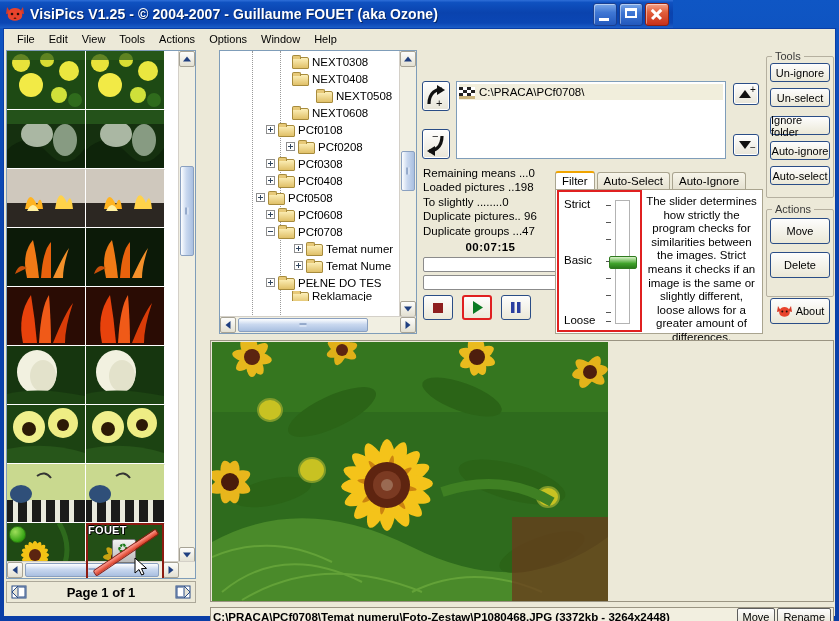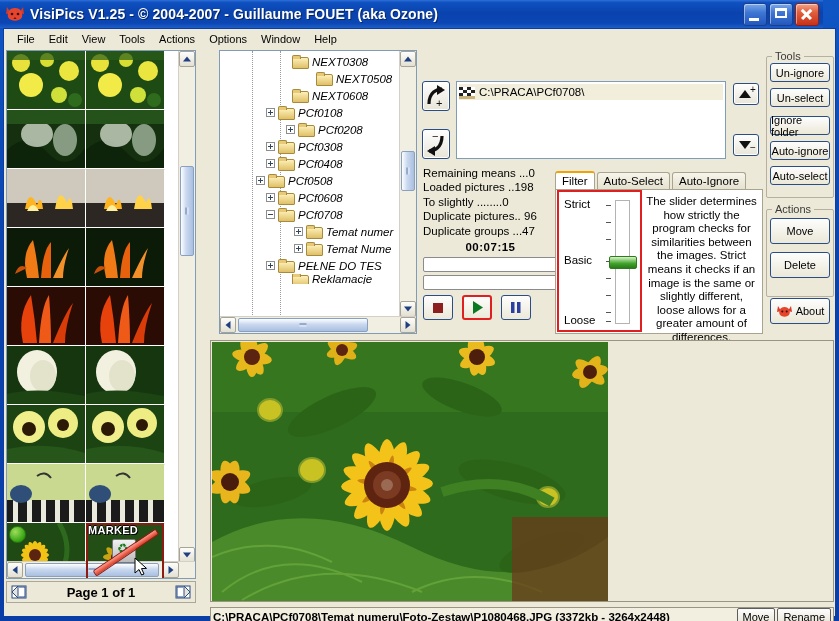--- a/index.html
+++ b/index.html
@@ -10,21 +10,21 @@
     -webkit-font-smoothing:none;
   }
   .app{
     position:relative;width:839px;height:621px;box-sizing:border-box;
     background:#0b3fa8;
     background:linear-gradient(180deg,#0f56c4 0%,#0a43ad 42%,#0a3ea6 100%);
     padding:0;
   }
   
   .titlebar{
-    position:absolute;left:0;top:0;width:823px;height:28px;
+    position:absolute;left:0;top:0;width:673px;height:28px;
     background:linear-gradient(180deg,#2f6fd8 0%,#0f51c0 9%,#0a43ae 45%,#0b46b4 82%,#1d5ec8 100%);
     display:flex;align-items:center;
   }
   .titlebar .tico{width:22px;height:20px;margin-left:4px;position:relative;flex:0 0 auto;}
   .ttl{
     color:#fff;font-size:14px;font-weight:bold;margin-left:4px;
     text-shadow:1px 1px 0 rgba(0,0,0,.45);white-space:nowrap;letter-spacing:.1px;
   }
   .wbtns{position:absolute;right:4px;top:3px;display:flex;gap:2px;}
   .wbtn{
@@ -103,21 +103,21 @@
     background:#ece9d8;border:1px solid #aca899;box-sizing:border-box;
     display:flex;align-items:center;justify-content:space-between;padding:0 3px;
   }
   .pagetxt{font-size:13px;font-weight:bold;color:#000;}
   .pgbtn{width:20px;height:18px;position:relative;}
   
   .treepane{
     position:absolute;left:215px;top:21px;width:198px;height:284px;
     background:#fff;border:1px solid #7f9db9;box-sizing:border-box;overflow:hidden;
   }
-  .tree{position:absolute;left:0;top:2px;width:182px;font-style:italic;}
+  .tree{position:absolute;left:0;top:2px;width:182px;}
   .tnode{height:17px;display:flex;align-items:center;font-size:11.5px;color:#000;white-space:nowrap;}
   .tplus{
     width:9px;height:9px;border:1px solid #8d8d8d;background:#fff;position:relative;
     margin-right:3px;flex:0 0 auto;box-sizing:border-box;
   }
   .tplus:before{content:"";position:absolute;left:1px;top:3px;width:5px;height:1px;background:#31465f;}
   .tplus.plus:after{content:"";position:absolute;left:3px;top:1px;width:1px;height:5px;background:#31465f;}
   .tspace{width:12px;flex:0 0 auto;}
   .folder{
     width:16px;height:13px;position:relative;margin-right:4px;flex:0 0 auto;
@@ -474,21 +474,21 @@
                   <ellipse rx="4" ry="13" transform="rotate(45)"></ellipse>
                 <ellipse rx="4" ry="13" transform="rotate(90)"></ellipse>
                   <ellipse rx="4" ry="13" transform="rotate(135)"></ellipse>
               </g>
                 <circle r="5" fill="#4a1d0c"></circle>
             </g>
             </svg>
           <span class="marked"></span>
           <span class="slash"></span>
           <span class="trash"></span>
-          <span class="markedtxt">MARKED</span>
+          <span class="markedtxt">FOUET</span>
           <span class="cursor">
             <svg width="14" height="20" viewBox="0 0 14 20">
               <path d="M1 1 L1 16 L5 12.5 L7.6 18 L10 17 L7.5 11.6 L12.5 11.4 Z" fill="#fff" stroke="#000" stroke-width="1"></path>
             </svg>
           </span>
         </div>
       </div>
 
       <div class="vsb" style="right:0;top:0;width:16px;height:512px;">
         <div class="sbbtn" style="left:0;top:0;">
@@ -537,20 +537,25 @@
       <div class="dots" style="left:32px;top:0;height:268px;"></div>
       <div class="dots" style="left:60px;top:0;height:268px;"></div>
       <div class="tree">
 
         <div class="tnode" style="padding-left:60px">
           <span class="tspace"></span>
             <span class="folder"></span>
           <span>NEXT0308</span>
           </div>
 
+        <div class="tnode" style="padding-left:60px">
+          <span class="tspace"></span>
+            <span class="folder"></span>
+          <span>NEXT0408</span>
+          </div>
 
         <div class="tnode" style="padding-left:84px">
           <span class="tspace"></span>
             <span class="folder"></span>
           <span>NEXT0508</span>
           </div>
 
         <div class="tnode" style="padding-left:60px">
           <span class="tspace"></span>
             <span class="folder"></span>

